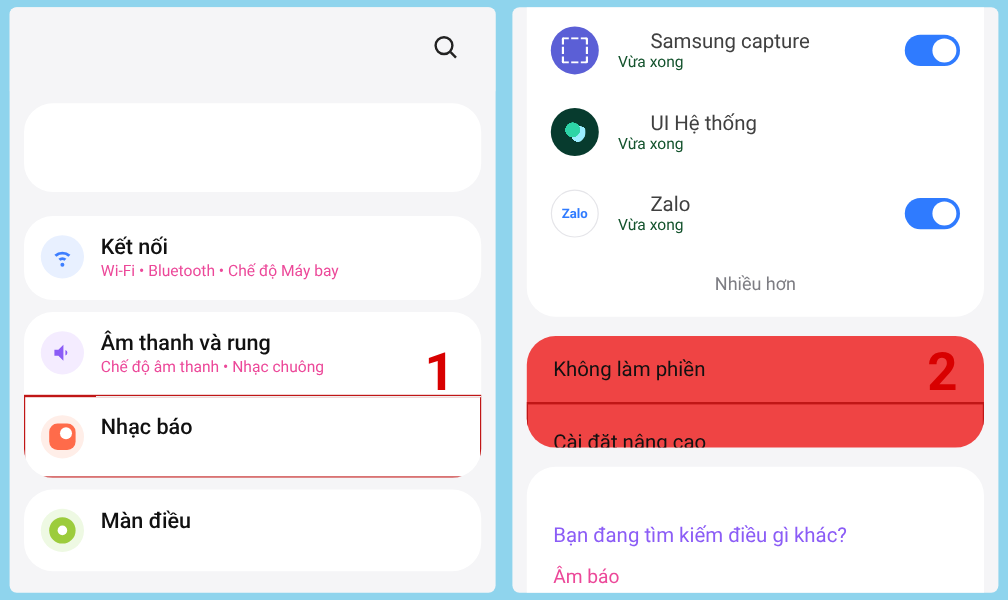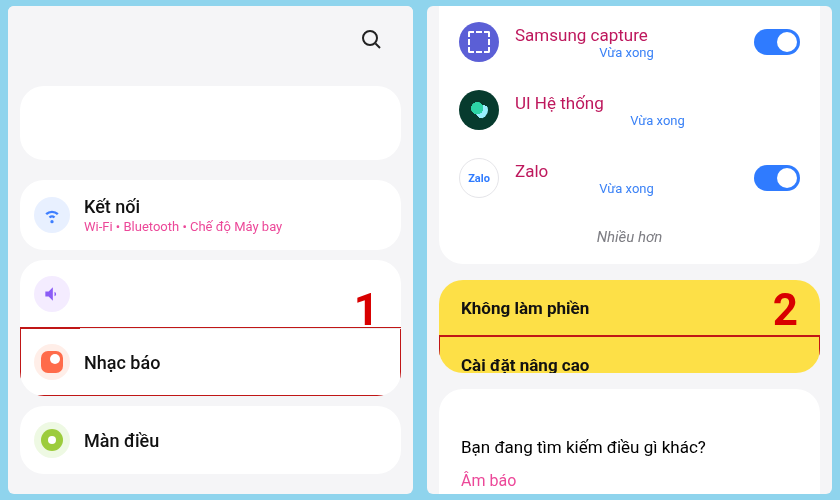--- a/index.html
+++ b/index.html
@@ -39,21 +39,21 @@
     height: 74px;
   }
   .sect {
     background: #fff;
     border-radius: 24px;
     margin: 10px 12px 0 12px;
     overflow: hidden;
   }
   .row {
     display: flex;
-    align-items: center;
+    align-items: flex-start;
     gap: 14px;
     padding: 16px 18px 16px 14px;
     position: relative;
   }
   .row + .row::before {
     content: "";
     position: absolute;
     top: 0; left: 60px; right: 0;
     height: 1px;
     background: #eee;
@@ -96,72 +96,70 @@
     align-items: center;
     gap: 16px;
     padding: 14px 20px;
   }
   .app-ic {
     width: 40px; height: 40px; flex: 0 0 40px;
     border-radius: 10px;
     display: flex; align-items: center; justify-content: center;
   }
   .app-txt { flex: 1 1 auto; display: flex; flex-direction: column; }
-  .app-title { font-size: 17px; color: #be185d; }
-  .app-sub { font-size: 13px; color: #3b82f6; text-align: center; }
+  .app-title { font-size: 17px; color: #404040; margin-left: 27px; }
+  .app-sub { font-size: 13px; color: #14532d; }
   .toggle {
     width: 46px; height: 26px;
     border-radius: 13px;
     background: #2f7bff;
     position: relative;
     flex: 0 0 46px;
   }
   .toggle::after {
     content: "";
     position: absolute;
     width: 20px; height: 20px;
     background: #fff;
     border-radius: 50%;
     top: 3px; right: 3px;
   }
   .more-row {
     text-align: center;
     padding: 16px 0 18px 0;
     font-size: 15px;
     color: #7d7d83;
-    font-style: italic;
   }
   .flat-list {
-    background: #fde047;
+    background: #ef4444;
     border-radius: 24px;
     margin: 16px 12px 0 12px;
     overflow: hidden;
-    font-weight: bold;
   }
   .flat-item {
     padding: 18px 22px;
     font-size: 17px;
     color: #111;
     position: relative;
   }
   .flat-item + .flat-item {
-    border-top: 1px solid #b91c1c;
+    border-top: 5px solid #b91c1c;
   }
   .hl-adv {
     outline: 2px solid #c01616;
     outline-offset: -1px;
     border-top-color: transparent !important;
   }
   .suggest {
     background: #fff;
     border-radius: 24px 24px 0 0;
     margin: 16px 12px 0 12px;
     padding: 18px 22px 4px 22px;
   }
-  .suggest .q { font-size: 17px; color: #000000; margin-top: 30px; }
+  .suggest .q { font-size: 17px; color: #8b5cf6; margin-top: 30px; }
   .suggest .link { color: #ec4899; font-size: 16px; margin-top: 14px; }
 
   
   .ic-wifi svg { fill: #3d7eff; }
   .ic-sound svg { fill: #8b5cf6; }
   .ic-notif-shape { width: 22px; height: 22px; background: #ff6b4a; border-radius: 7px; position: relative; }
   .ic-notif-shape::after { content: ""; position: absolute; width: 10px; height: 10px; background: #fff; border-radius: 50%; top: 3px; right: 3px; }
   .ic-display-shape { width: 22px; height: 22px; background: #9ccc3c; border-radius: 50%; position: relative; }
   .ic-display-shape::after { content: ""; position: absolute; width: 8px; height: 8px; background: #fff; border-radius: 50%; top: 7px; left: 7px; }
   .app-capture { background: #5b5fd6; border-radius: 50%; position: relative; }
@@ -202,20 +200,22 @@
   </div>
 
   <div class="sect">
     <div class="row">
       <div class="ic ic-sound">
         <svg viewBox="0 0 24 24">
             <path d="M4 9v6h4l5 5V4L8 9H4zm13 3a3 3 0 00-2-2.8v5.6A3 3 0 0017 12z"></path>
           </svg>
       </div>
       <div class="txt">
+        <span class="title">Âm thanh và rung</span>
+        <span class="sub">Chế độ âm thanh • Nhạc chuông</span>
       </div>
     </div>
     <div class="row hl-notif">
       <div class="ic ic-notif">
         <div class="ic-notif-shape"></div>
       </div>
       <div class="txt">
         <span class="title">Nhạc báo</span>
       </div>
     </div>

